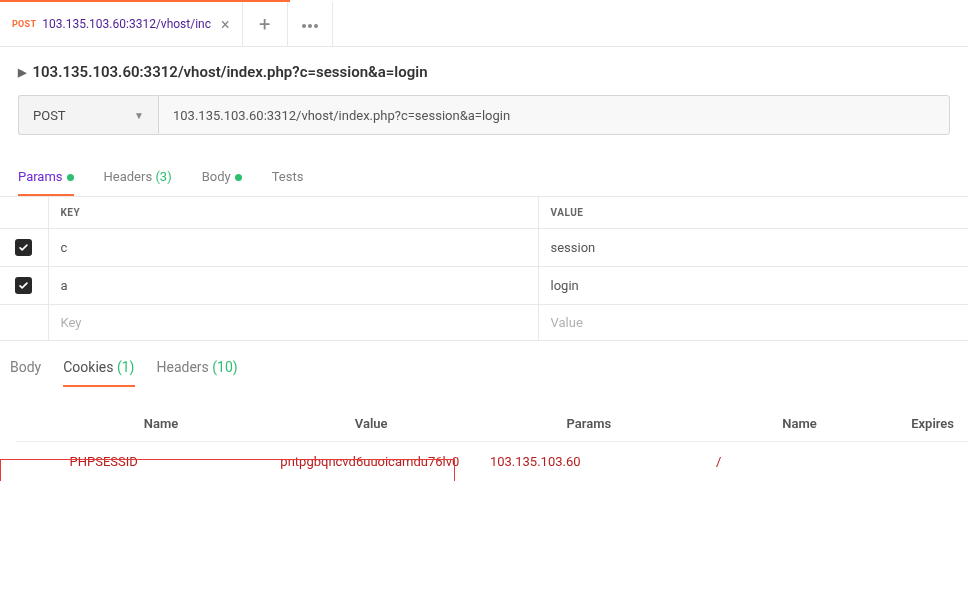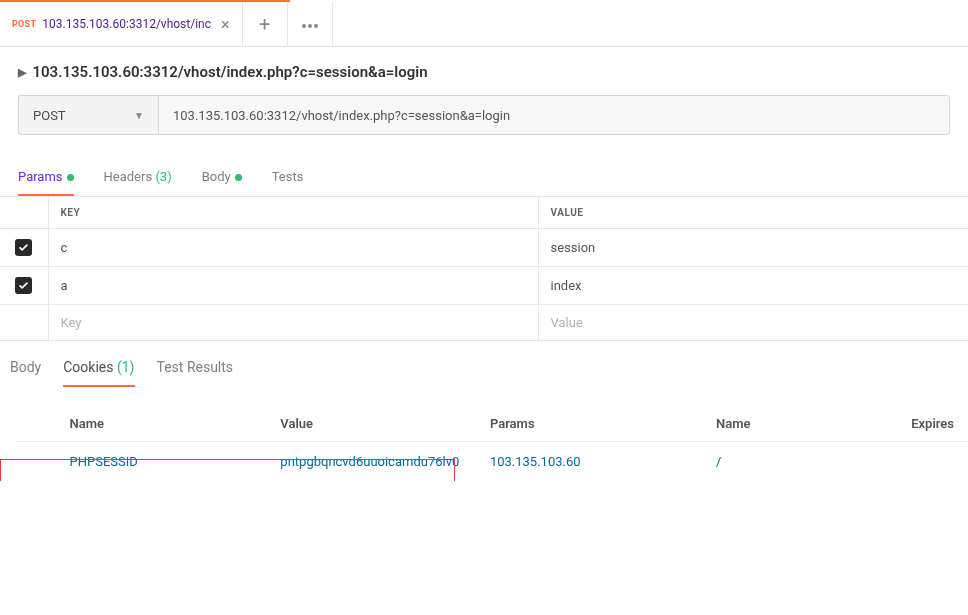--- a/index.html
+++ b/index.html
@@ -41,22 +41,22 @@
   
   .checkbox { width:17px; height:17px; background:#282828; border-radius:3px; display:inline-flex; align-items:center; justify-content:center; }
   .checkbox svg { width:11px; height:11px; display:block; }
   
   .resp-tabs { display:flex; gap:22px; padding:14px 10px 0 10px; font-size:14px; color:#808080; border-bottom:1px solid transparent; }
   .resp-tab { padding:4px 0 10px 0; cursor:pointer; border-bottom:2px solid transparent; }
   .resp-tab.active { color:#505050; border-bottom-color:#ff6c37; }
   
   .cookie-area { padding:0 0 0 16px; }
   .cookie-table { width:100%; border-collapse:collapse; margin-top:18px; }
-  .cookie-table th { text-align:left; font-size:13px; font-weight:600; color:#555; padding:10px 14px; border-bottom:1px solid #ececec; }
-  .cookie-table td { padding:12px 14px; font-size:13px; color:#0369a1; vertical-align:top; }
+  .cookie-table th { text-align:center; font-size:13px; font-weight:600; color:#555; padding:10px 14px; border-bottom:1px solid #ececec; }
+  .cookie-table td { padding:12px 14px; font-size:13px; color:#b91c1c; vertical-align:top; }
   .cookie-table td.val-wrap { word-break:break-all; max-width:180px; }
   
   .red-box { position:absolute; border:1px solid #e53935; pointer-events:none; }
 </style>
 </head>
 <body>
 
 <div class="top-border"></div>
 
 <div class="tab-strip">
@@ -111,34 +111,34 @@
       <td class="key-col">c</td>
       <td>session</td>
     </tr>
     <tr>
       <td class="chk-cell"><span class="checkbox">
             <svg viewBox="0 0 16 16">
               <path d="M3 8.5l3 3 7-7" stroke="#fff" stroke-width="2.4" fill="none" stroke-linecap="round" stroke-linejoin="round"></path>
             </svg>
           </span></td>
       <td class="key-col">a</td>
-      <td>index</td>
+      <td>login</td>
     </tr>
     <tr>
       <td class="chk-cell"></td>
       <td class="key-col ph">Key</td>
       <td class="ph">Value</td>
     </tr>
   </tbody>
 </table>
 
 <div class="resp-tabs">
   <div class="resp-tab">Body</div>
   <div class="resp-tab active"><span>Cookies</span> <span class="count-green">(1)</span></div>
-  <div class="resp-tab">Test Results</div>
+  <div class="resp-tab"><span>Headers</span> <span class="count-green">(10)</span></div>
 </div>
 
 <div class="cookie-area" style="position:relative;">
   <table class="cookie-table">
     <colgroup>
       <col style="width:40px">
       <col style="width:215px">
       <col style="width:215px">
       <col style="width:230px">
       <col style="width:200px">

